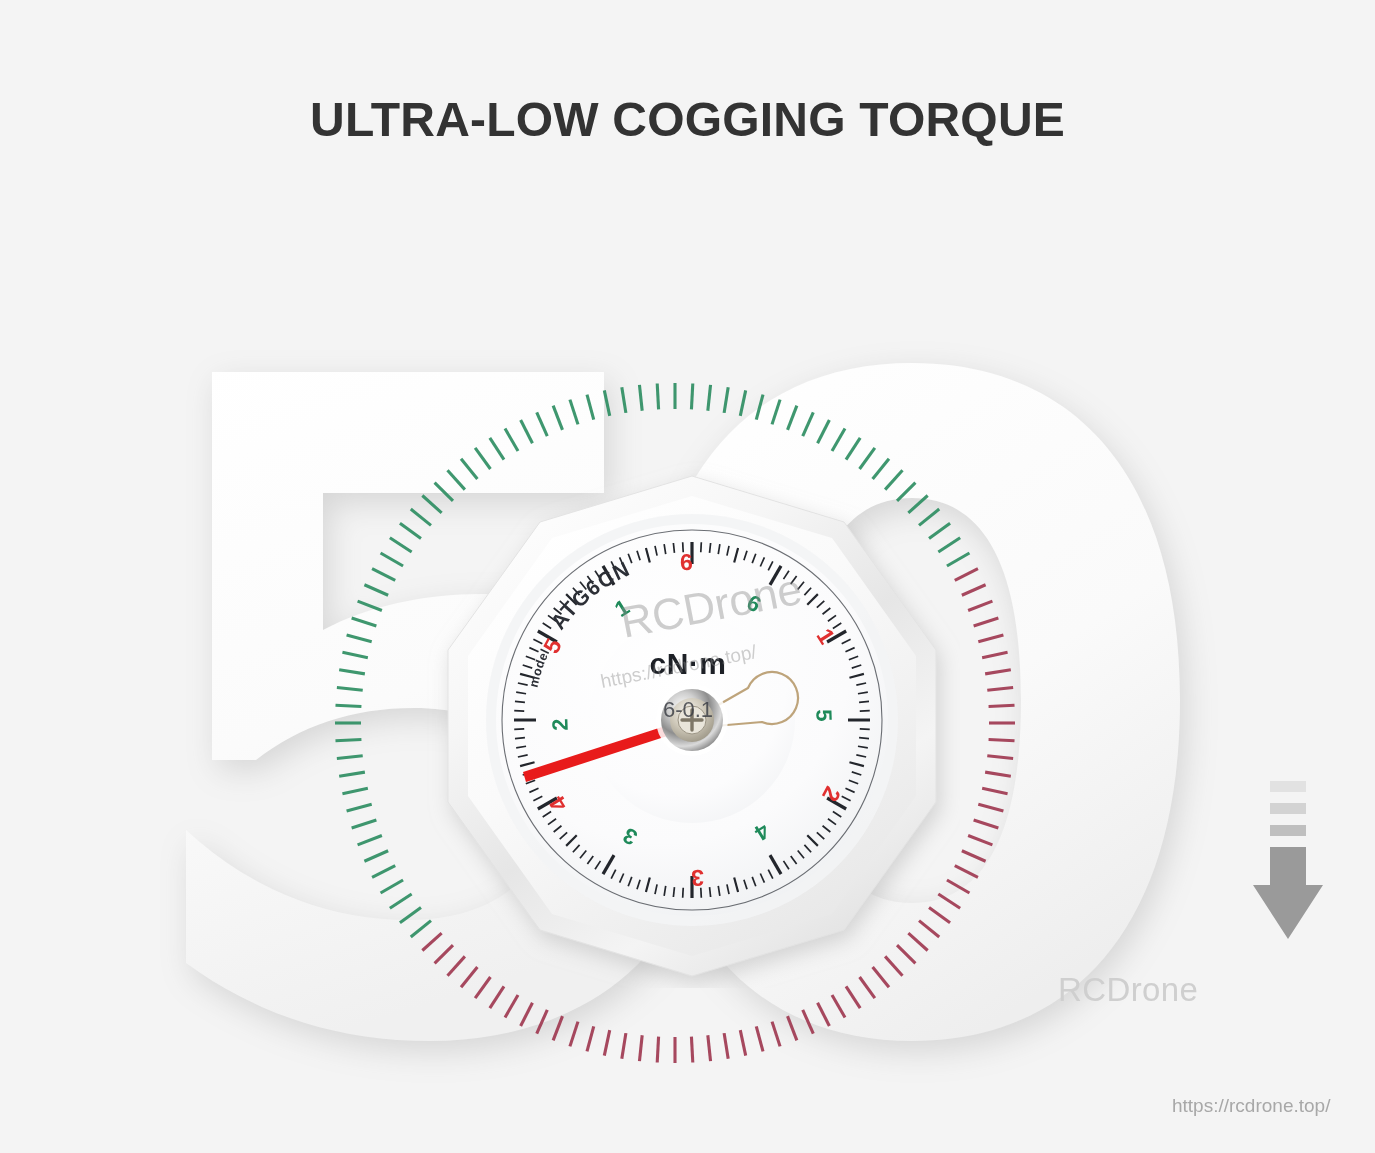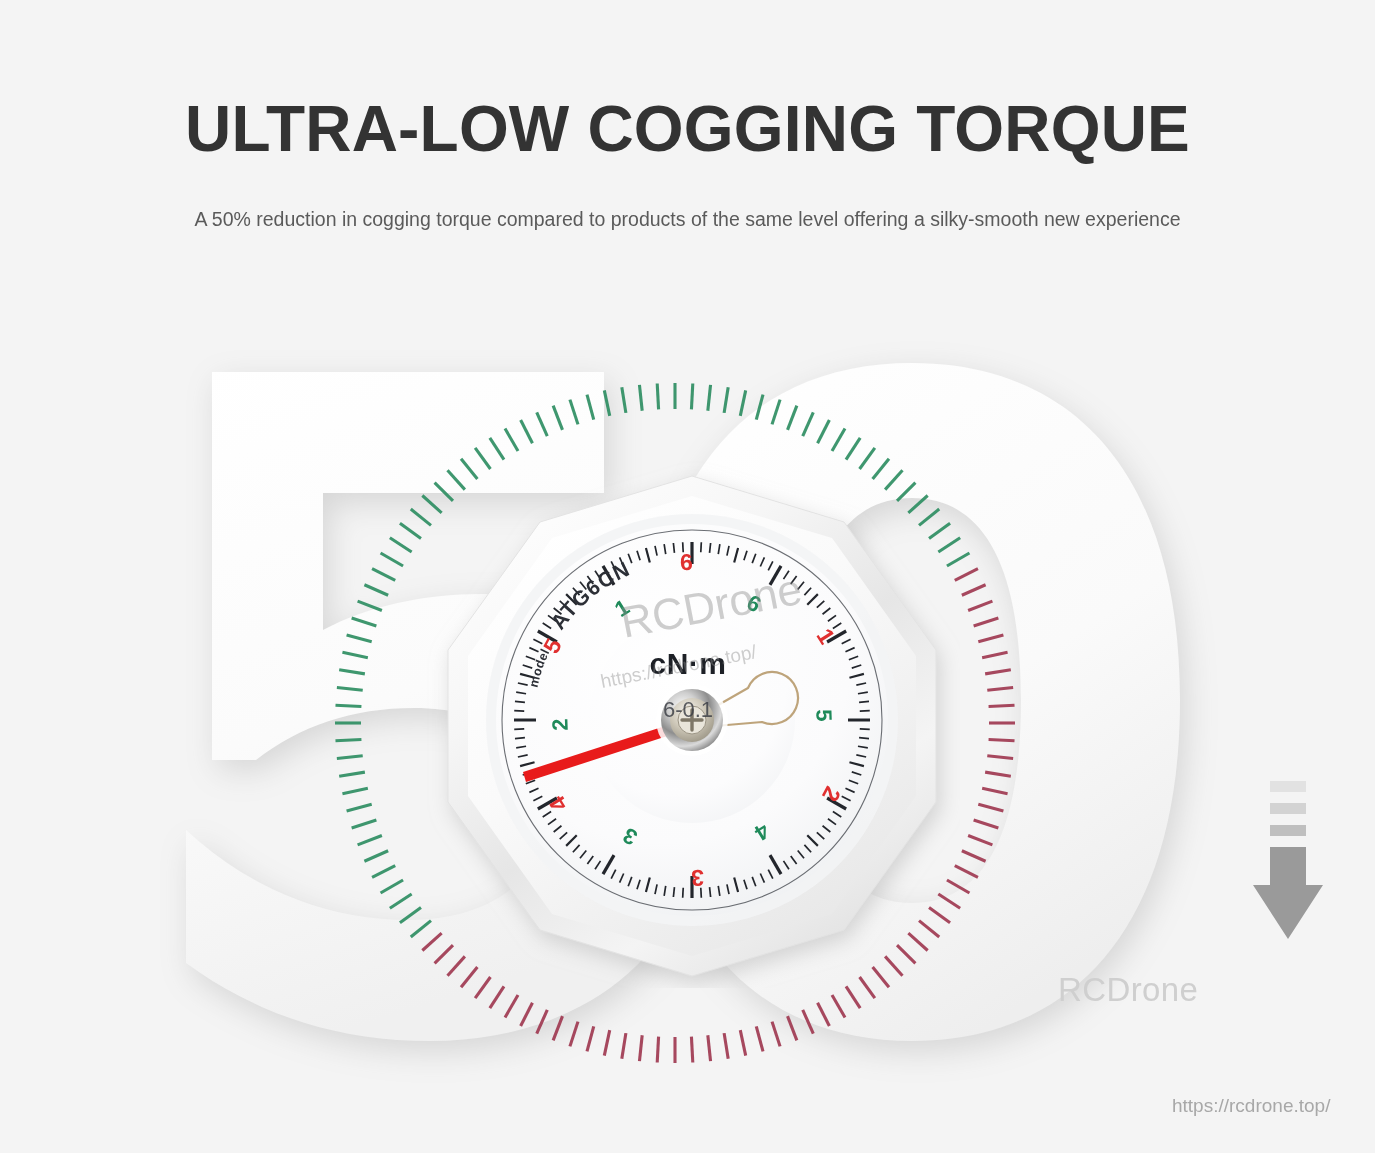--- a/index.html
+++ b/index.html
@@ -21,21 +21,21 @@
     position: absolute;
     left: 0;
     top: 0;
     width: 1375px;
     text-align: center;
     z-index: 40;
   }
   .page-title {
     margin: 0;
     padding-top: 94px;
-    font-size: 64px;
+    font-size: 48px;
     font-weight: bold;
     letter-spacing: 0.2px;
     color: #333333;
     line-height: 1.1;
     font-family: "Liberation Sans", sans-serif;
   }
   .page-subtitle {
     margin: 0 auto;
     padding-top: 40px;
     width: 1060px;
@@ -505,21 +505,20 @@
   </g>
 
   <g opacity="0.42">
     <text x="200" y="186" transform="rotate(-11 200 186)" font-family="&quot;Liberation Sans&quot;, sans-serif" font-size="44" fill="#8c8c8c">RCDrone</text>
     <text x="178" y="236" transform="rotate(-11 178 236)" font-family="&quot;Liberation Sans&quot;, sans-serif" font-size="19" fill="#8c8c8c">https://rcdrone.top/</text>
   </g>
 </svg>
 
 <div class="header">
   <h1 class="page-title">ULTRA-LOW COGGING TORQUE</h1>
-  <p class="page-subtitle">A 50% reduction in cogging torque compared to products of the same level offering a silky-smooth new experience</p>
 </div>
 
 <svg class="arrow-icon" viewBox="0 0 70 170" xmlns="http://www.w3.org/2000/svg">
   <rect x="17" y="6" width="36" height="11" fill="#e2e2e2"></rect>
   <rect x="17" y="28" width="36" height="11" fill="#d3d3d3"></rect>
   <rect x="17" y="50" width="36" height="11" fill="#bfbfbf"></rect>
   <path fill="#9a9a9a" d="M17,72 L53,72 L53,110 L70,110 L35,164 L0,110 L17,110 Z"></path>
 </svg>
 
 <div class="wm-rcdrone">RCDrone</div>

